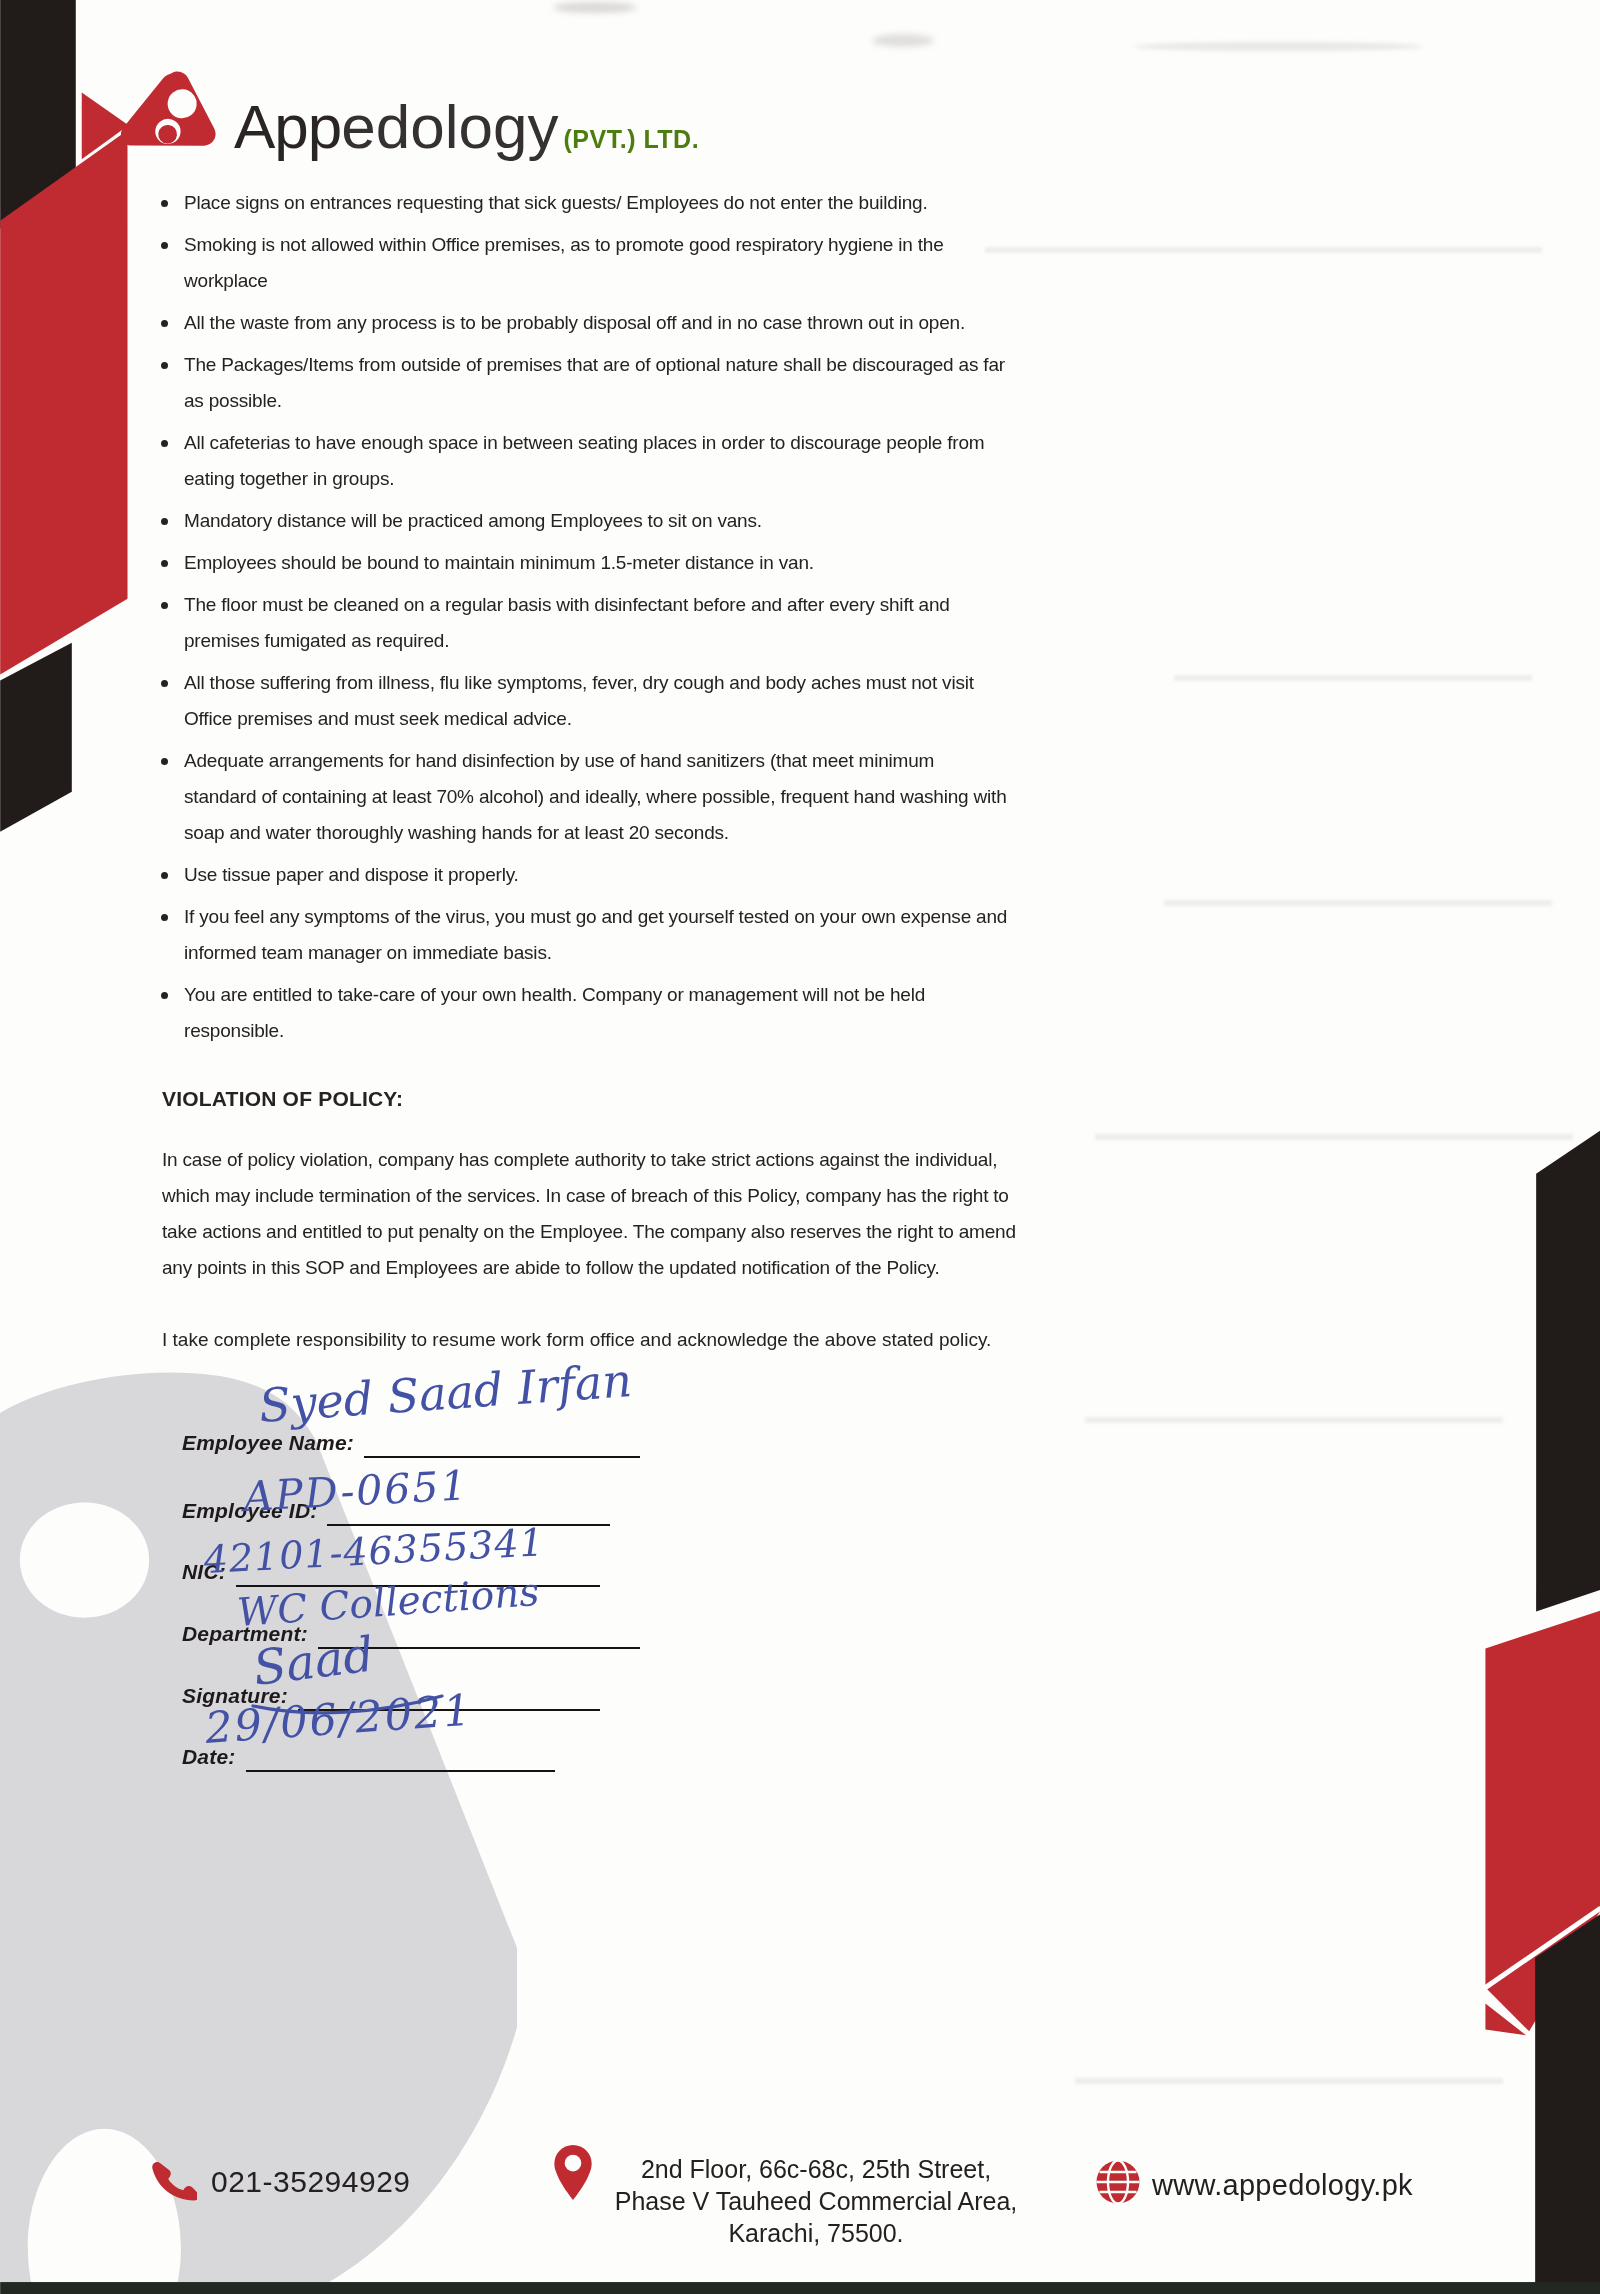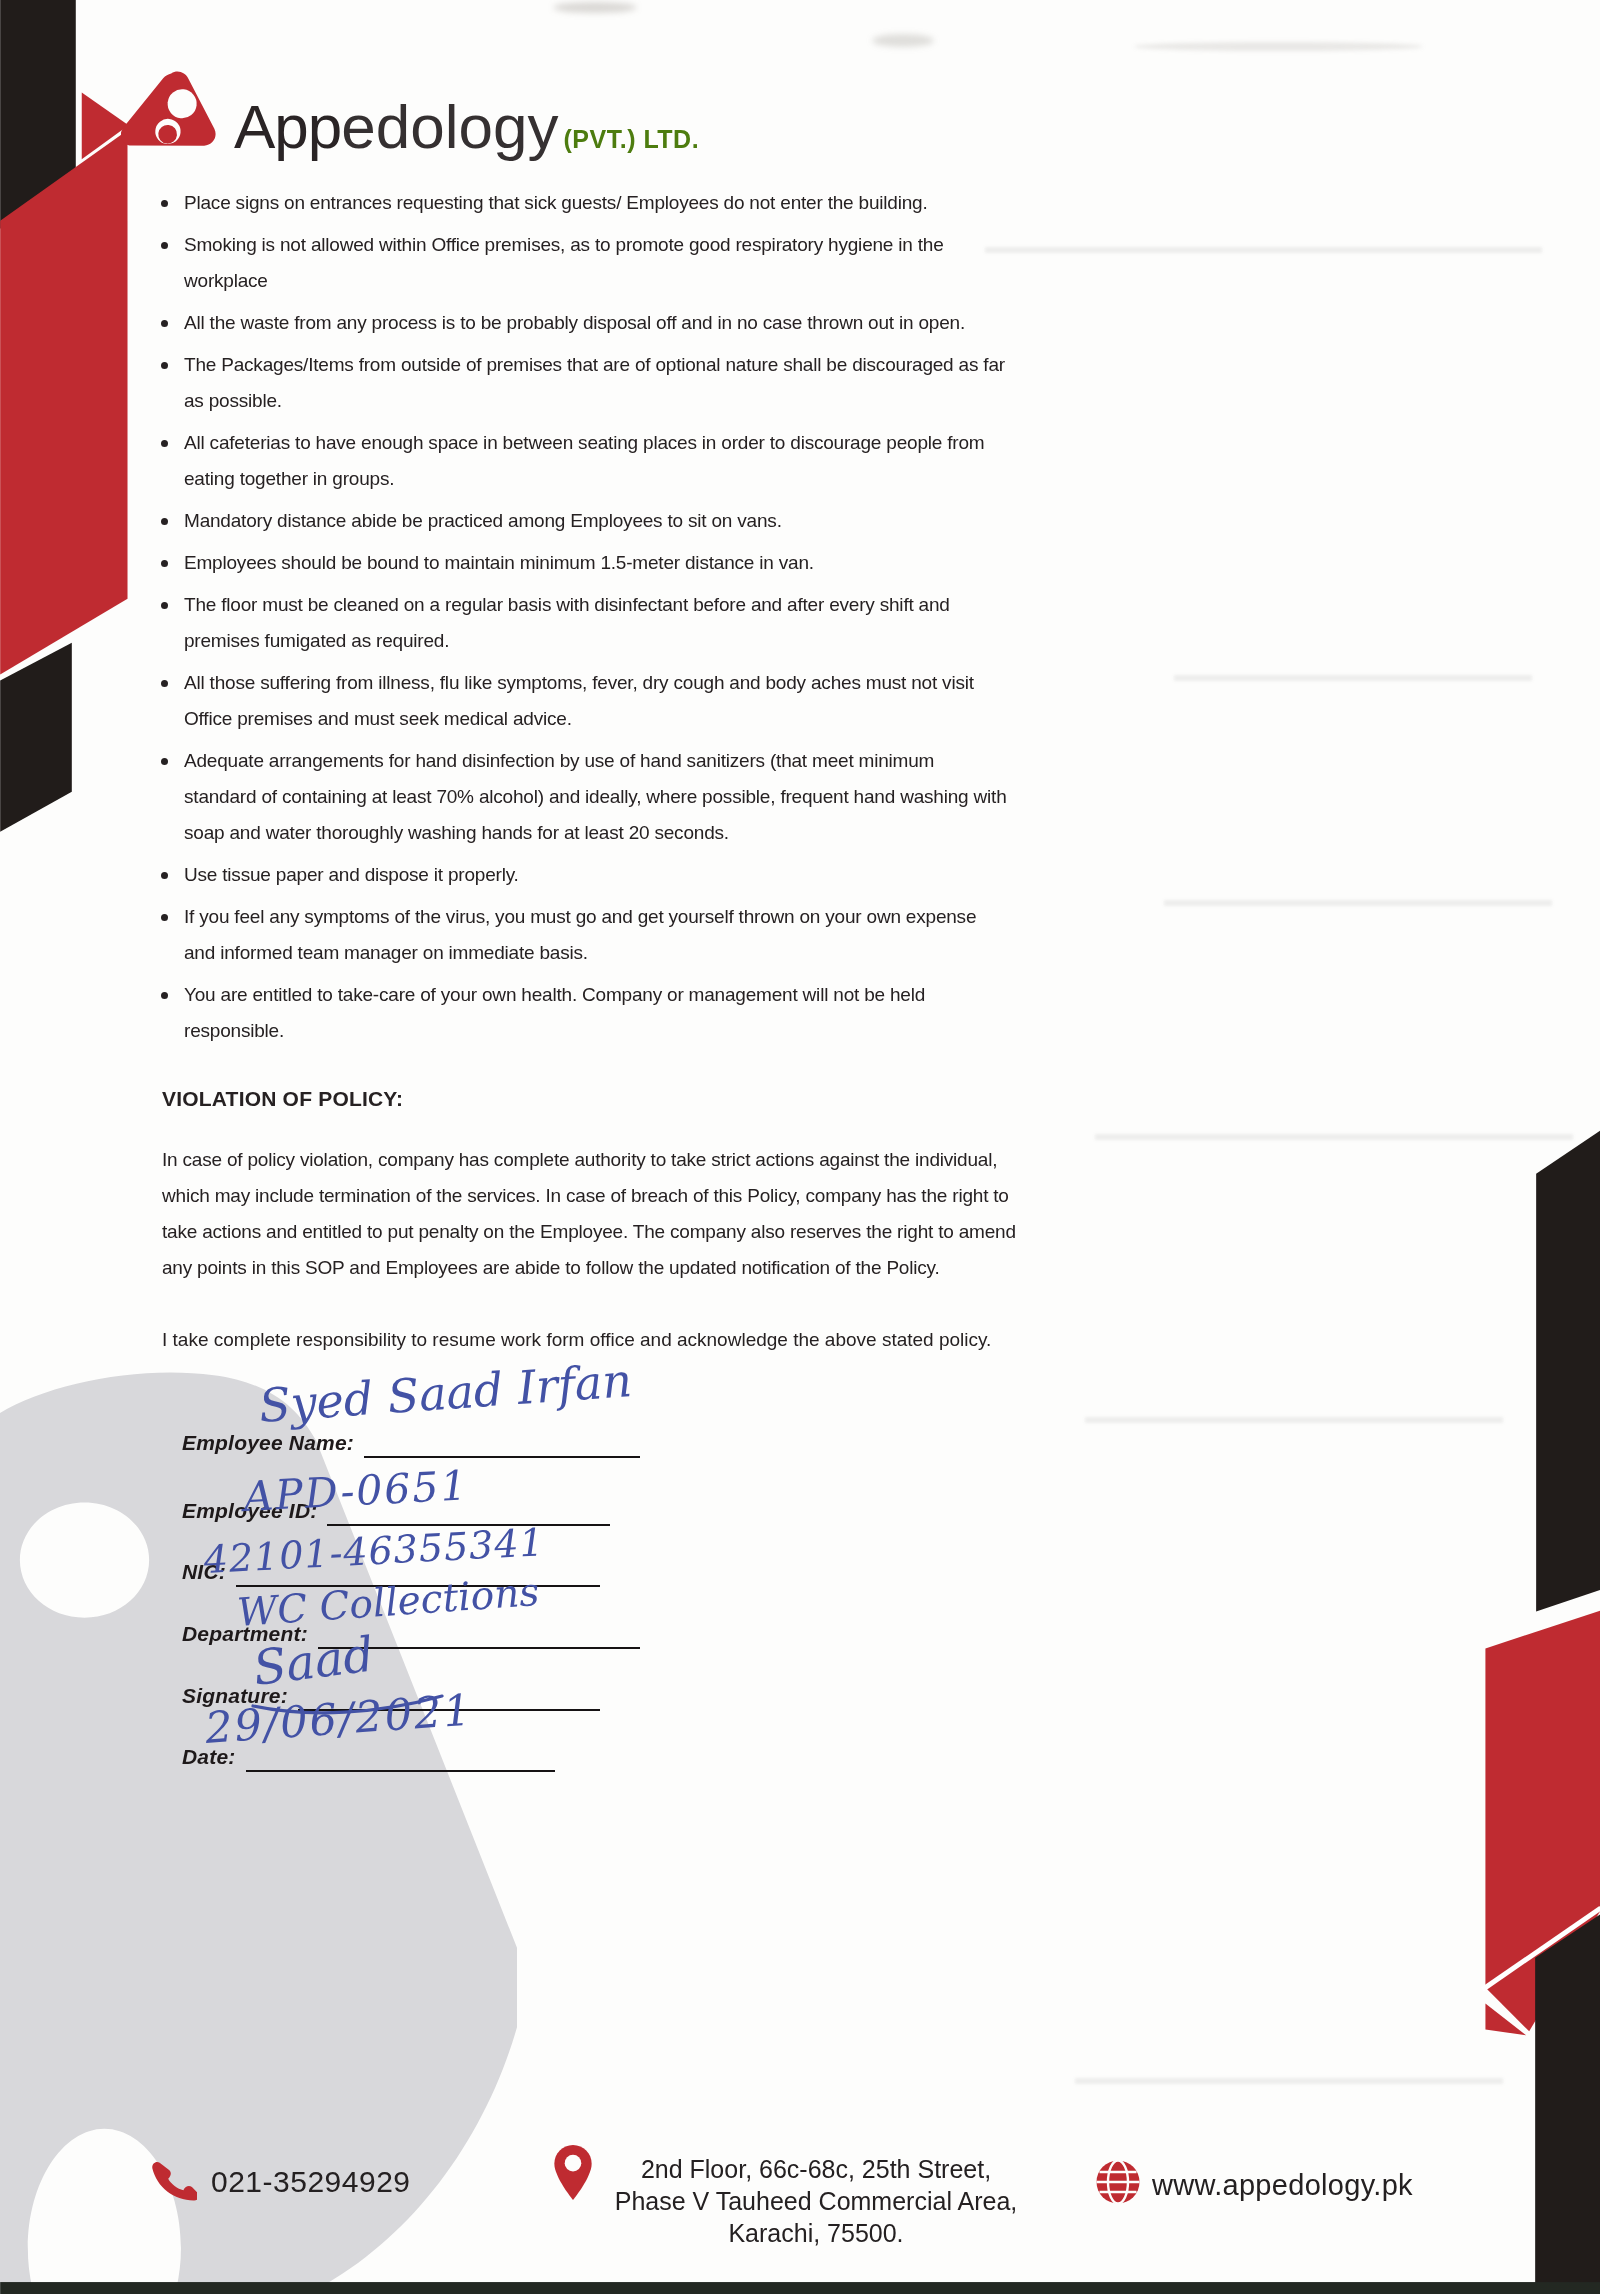--- a/index.html
+++ b/index.html
@@ -130,27 +130,27 @@
         <span class="brand-suffix">(PVT.) LTD.</span>
     </div>
   </div>
 
   <ul class="bullets">
     <li>Place signs on entrances requesting that sick guests/ Employees do not enter the building.</li>
     <li>Smoking is not allowed within Office premises, as to promote good respiratory hygiene in the workplace</li>
     <li>All the waste from any process is to be probably disposal off and in no case thrown out in open.</li>
     <li>The Packages/Items from outside of premises that are of optional nature shall be discouraged as far as possible.</li>
     <li>All cafeterias to have enough space in between seating places in order to discourage people from eating together in groups.</li>
-    <li>Mandatory distance abide be practiced among Employees to sit on vans.</li>
+    <li>Mandatory distance will be practiced among Employees to sit on vans.</li>
     <li>Employees should be bound to maintain minimum 1.5-meter distance in van.</li>
     <li>The floor must be cleaned on a regular basis with disinfectant before and after every shift and premises fumigated as required.</li>
     <li>All those suffering from illness, flu like symptoms, fever, dry cough and body aches must not visit Office premises and must seek medical advice.</li>
     <li>Adequate arrangements for hand disinfection by use of hand sanitizers (that meet minimum standard of containing at least 70% alcohol) and ideally, where possible, frequent hand washing with soap and water thoroughly washing hands for at least 20 seconds.</li>
     <li>Use tissue paper and dispose it properly.</li>
-    <li>If you feel any symptoms of the virus, you must go and get yourself thrown on your own expense and informed team manager on immediate basis.</li>
+    <li>If you feel any symptoms of the virus, you must go and get yourself tested on your own expense and informed team manager on immediate basis.</li>
     <li>You are entitled to take-care of your own health. Company or management will not be held responsible.</li>
   </ul>
 
   <h3 class="vheading">VIOLATION OF POLICY:</h3>
   <p class="vpar">In case of policy violation, company has complete authority to take strict actions against the individual, which may include termination of the services. In case of breach of this Policy, company has the right to take actions and entitled to put penalty on the Employee. The company also reserves the right to amend any points in this SOP and Employees are abide to follow the updated notification of the Policy.</p>
   <p class="ack">I take complete responsibility to resume work form office and acknowledge the above stated policy.</p>
 
   <div class="frow r0">
     <span class="flabel">Employee Name:</span>
     <span class="fline"></span>

